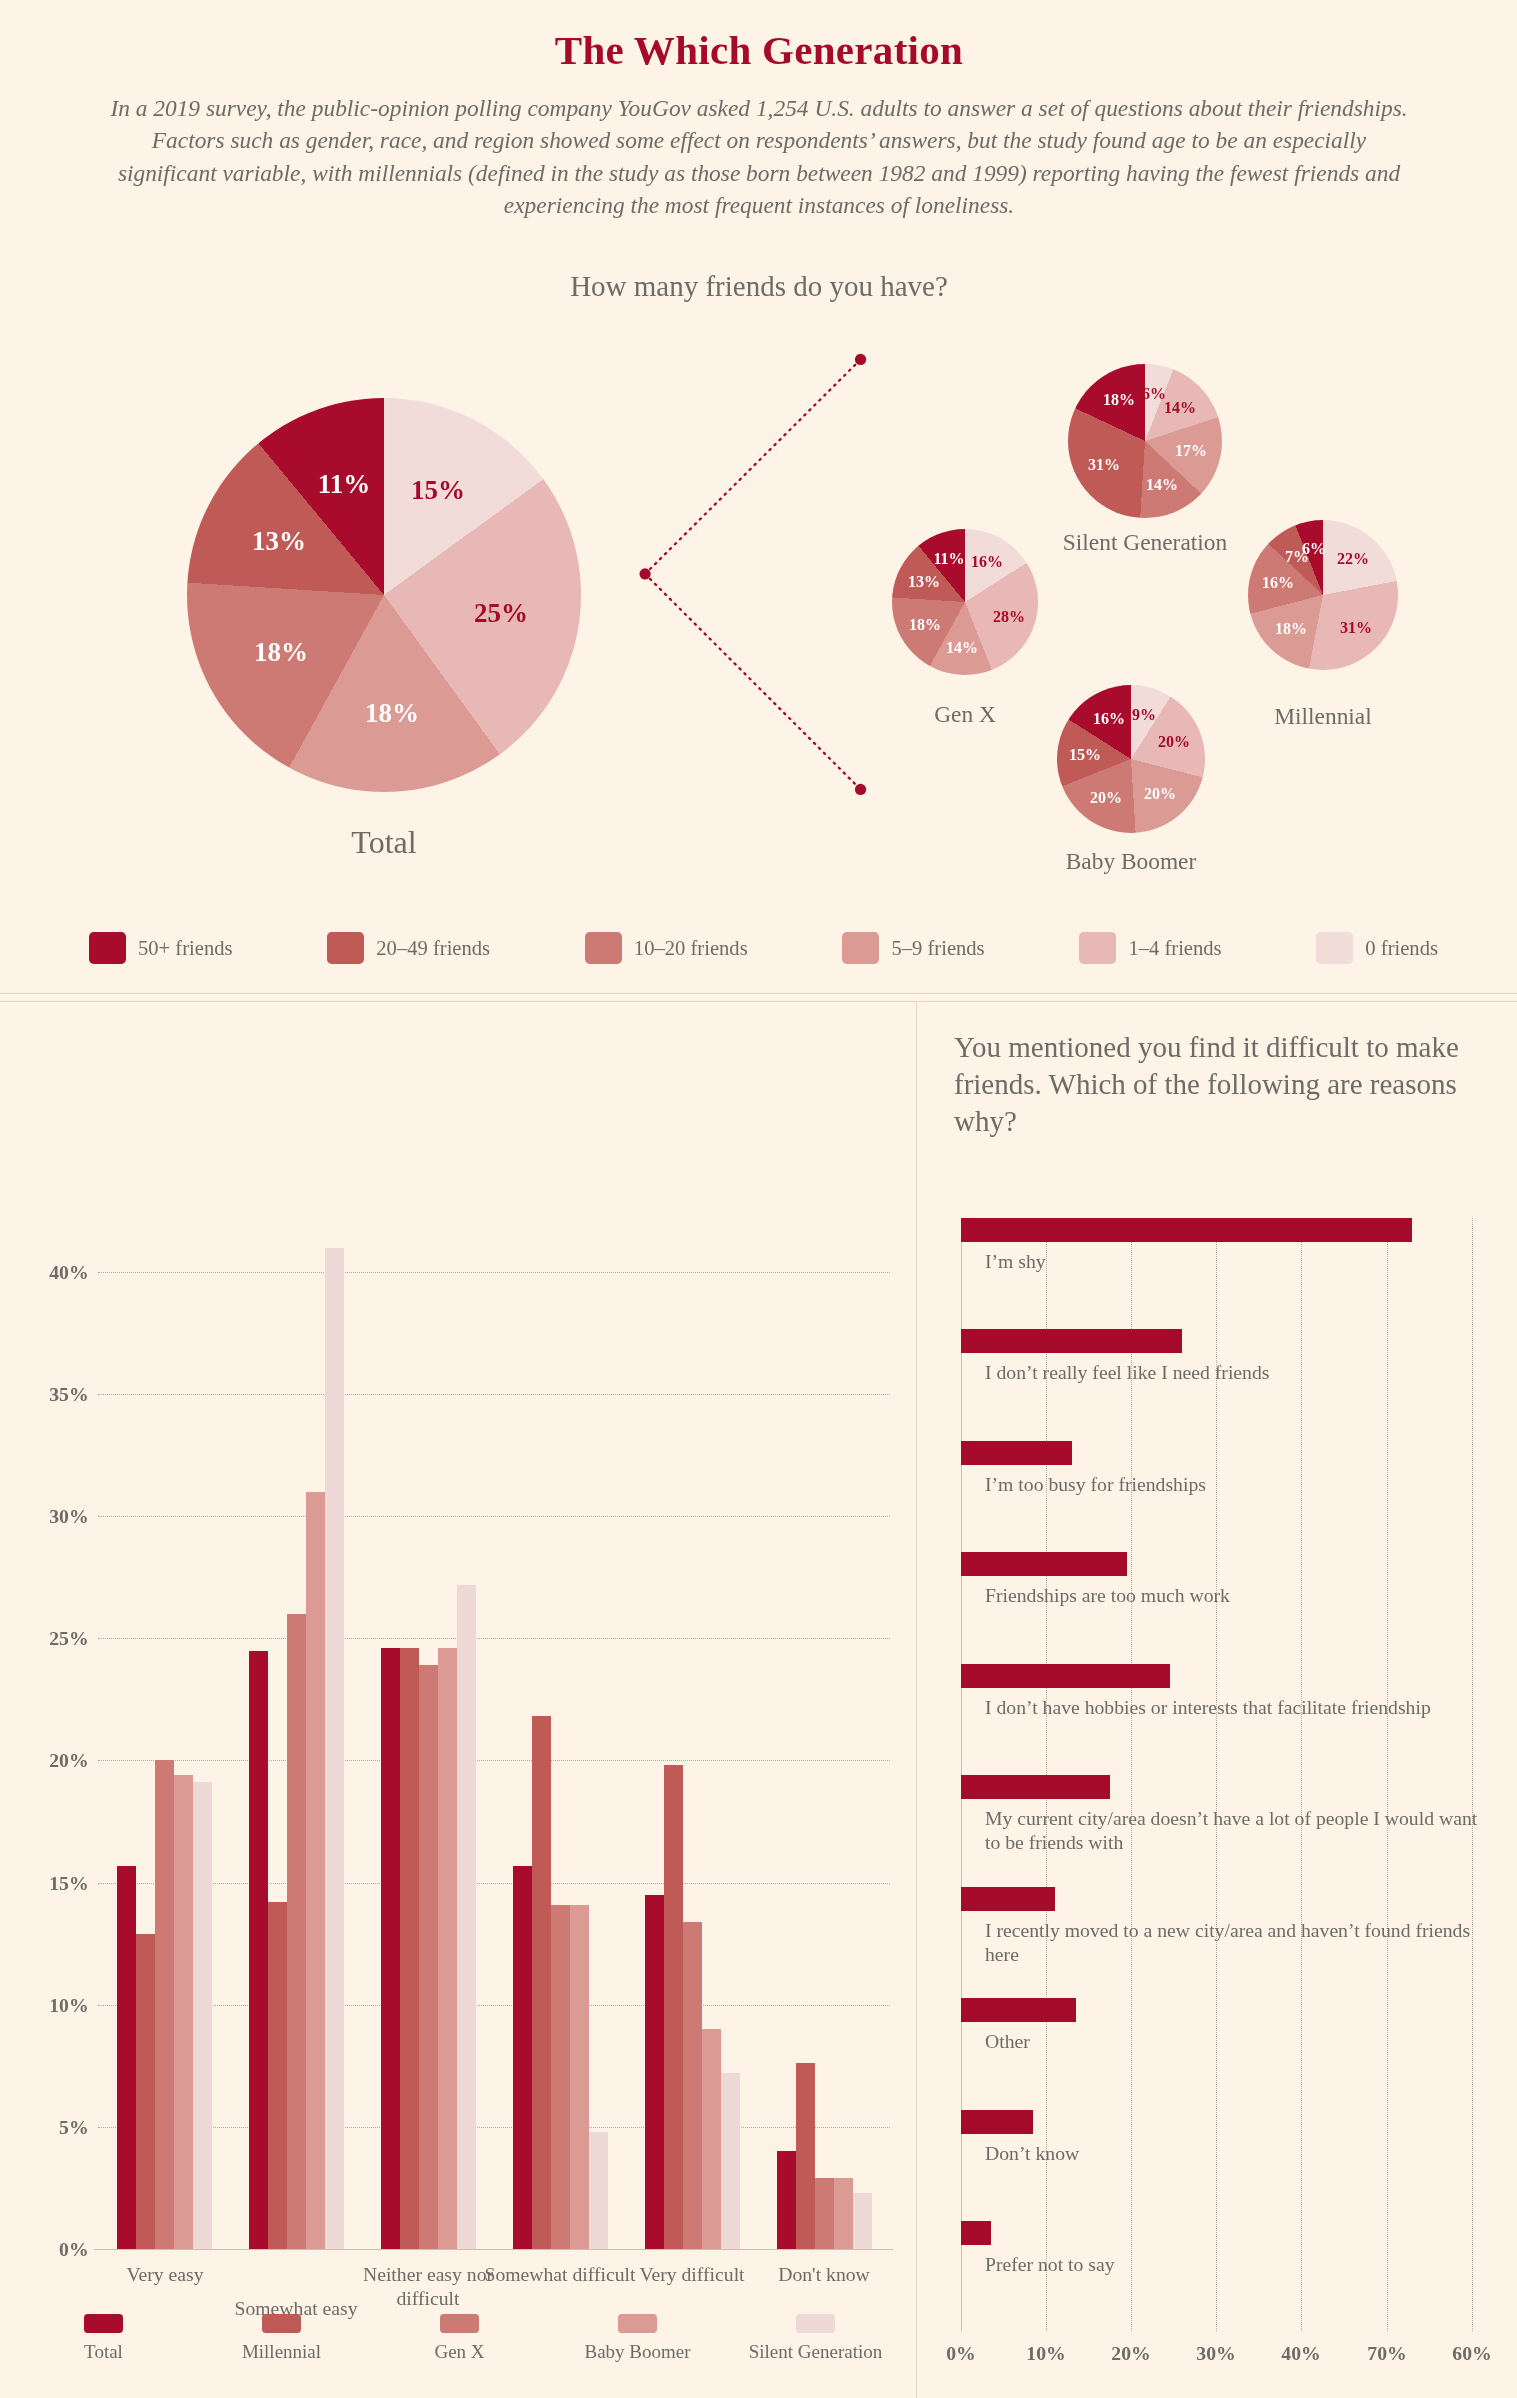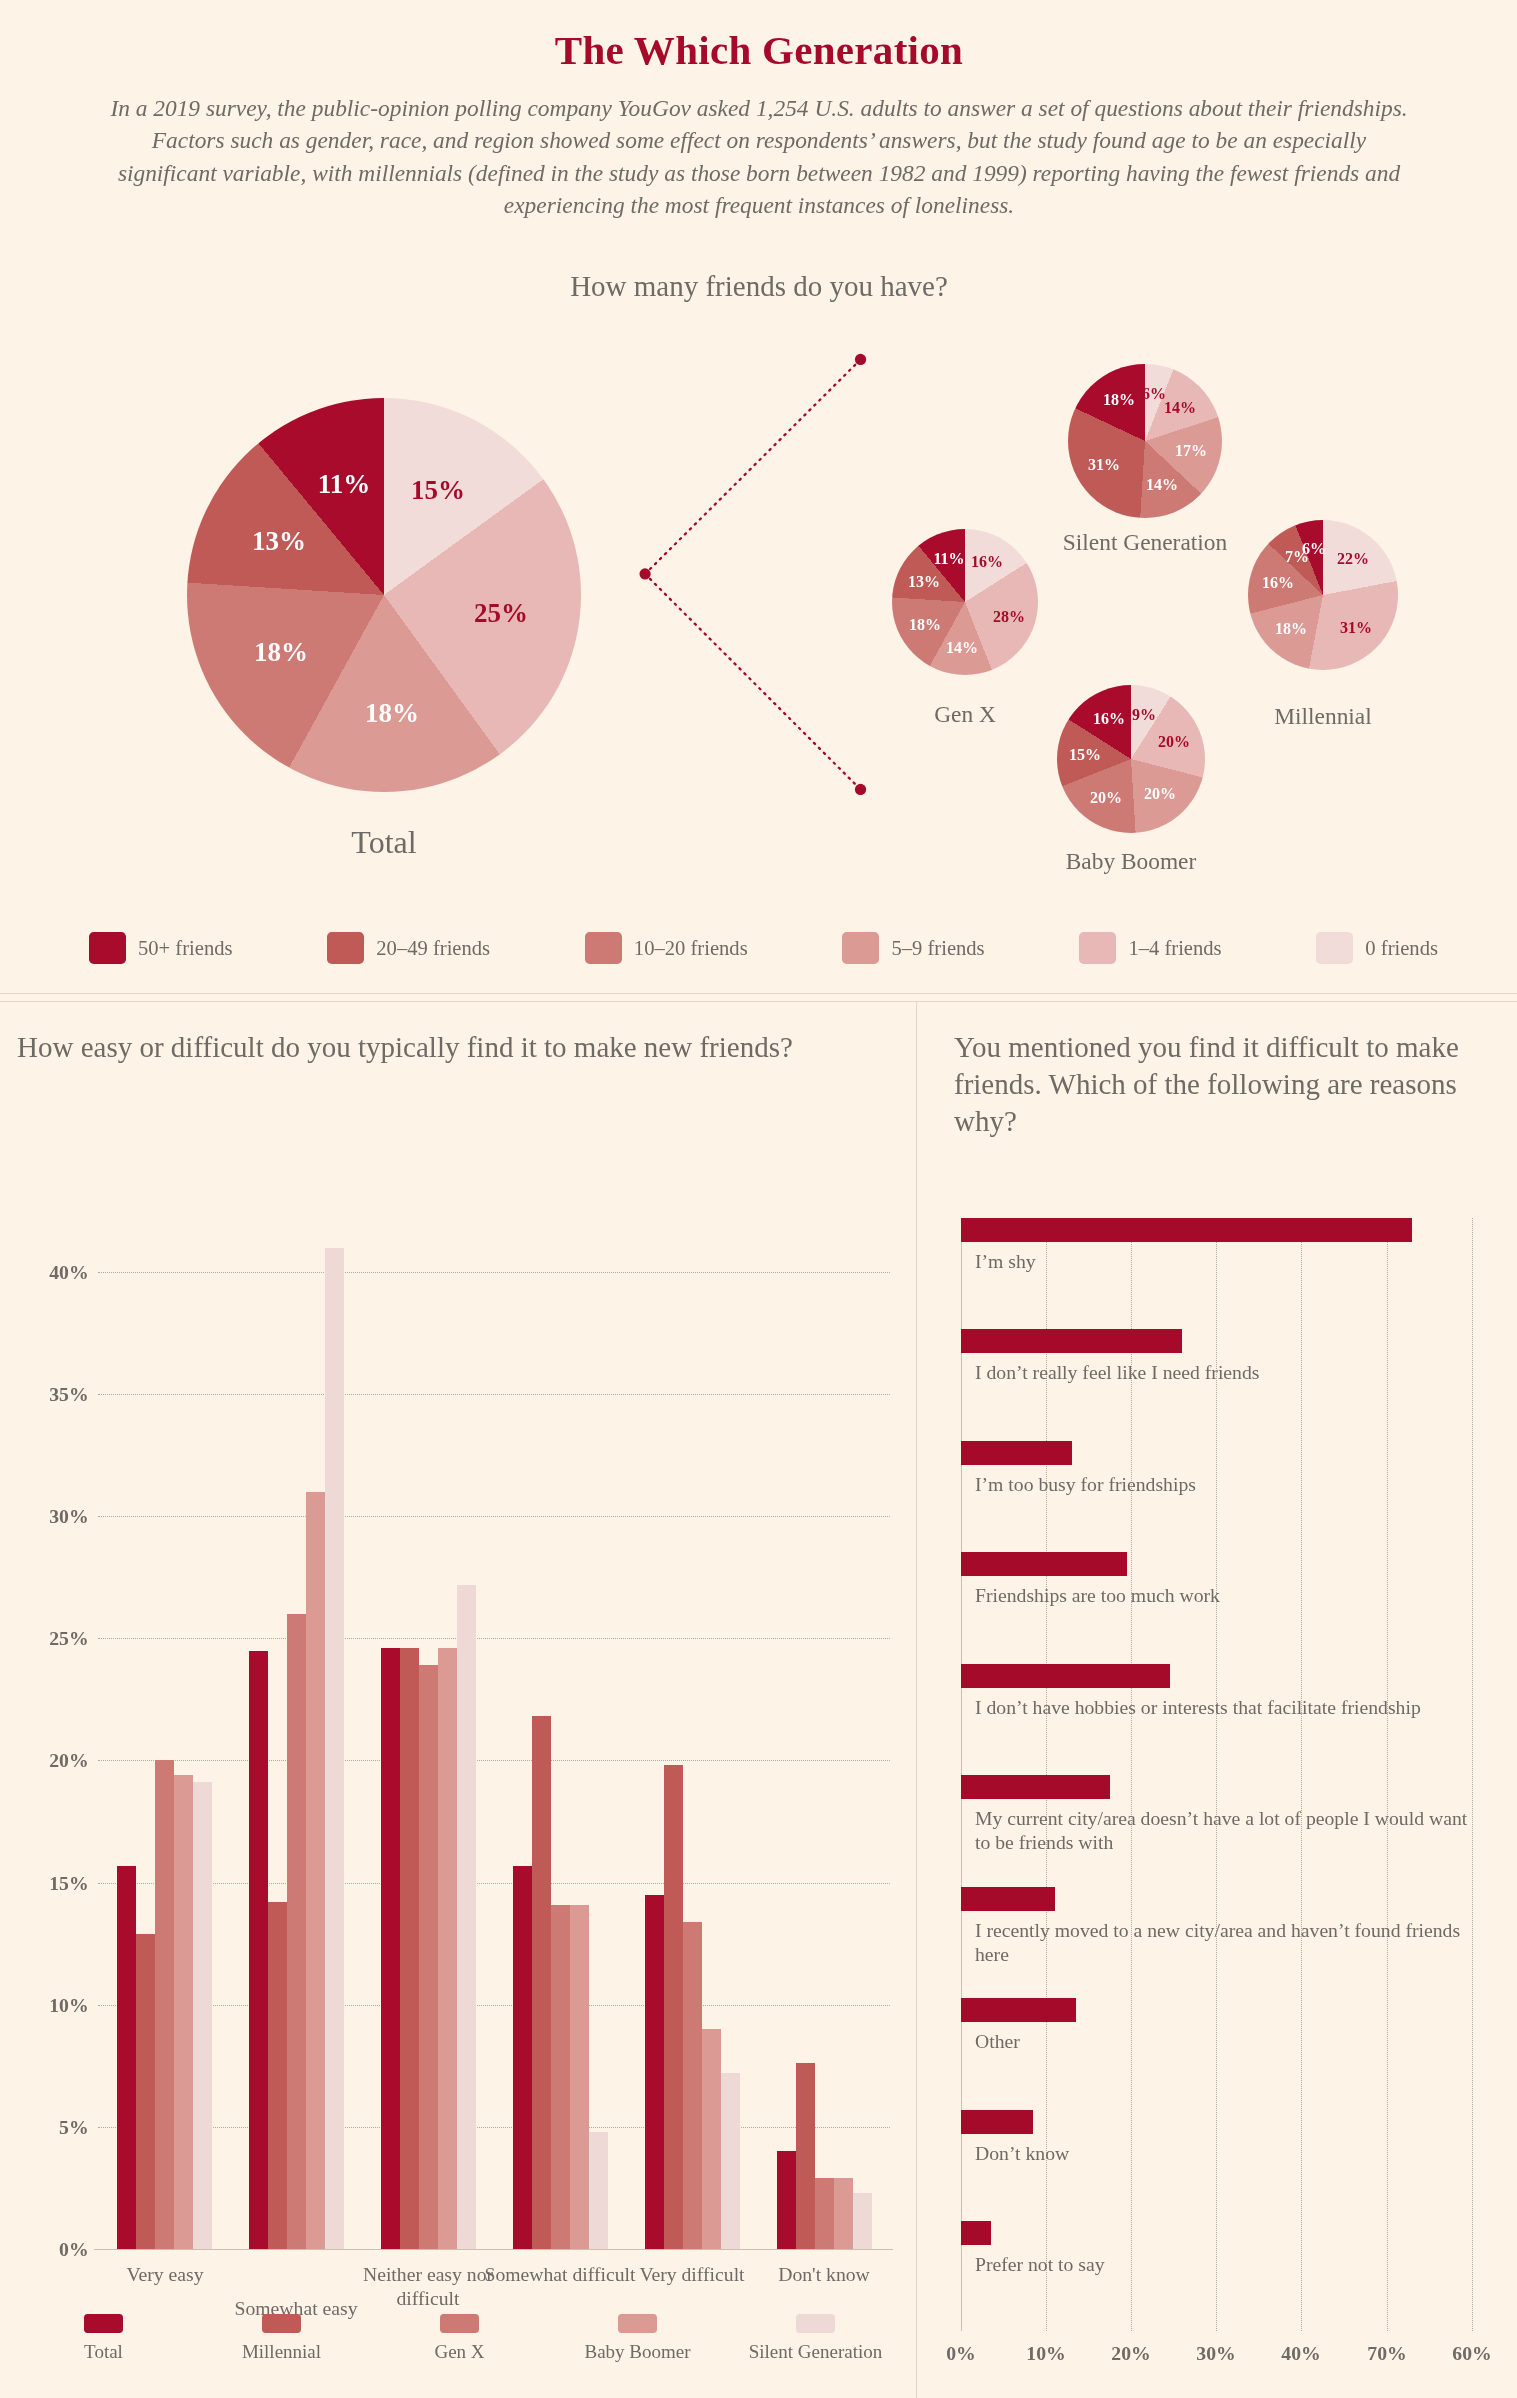--- a/index.html
+++ b/index.html
@@ -92,21 +92,21 @@
   .blg{display:flex;flex-direction:column;align-items:center;gap:8.4px;width:169px;}
   .blg-sw{width:39px;height:19px;border-radius:3.7px;}
   .blg-tx{font-size:19px;color:#6e6a66;}
 
   
   #hbars-plot{position:absolute;left:961px;top:1218px;width:511px;height:1113px;}
   .xgrid{position:absolute;top:0;height:1113px;width:0;border-left:0.9px dotted #b6a99c;}
   #haxis{position:absolute;left:0;top:0;width:0;height:1113px;border-left:1.9px solid #cdbfae;}
   .hbar{position:absolute;height:24px;background:#a60a2b;}
   .hlab{
-    position:absolute;left:14px;font-size:19.7px;color:#6e6a66;
+    position:absolute;left:24px;font-size:19.7px;color:#6e6a66;
     line-height:1.24;width:506px;
   }
   .xtick{
     position:absolute;top:1124px;transform:translateX(-50%);
     font-size:19.7px;color:#6e6a66;font-weight:700;
   }
 </style>
 </head>
 <body>
 
@@ -191,21 +191,20 @@
       <div class="leg-item">
         <span class="leg-sw" style="background:#f2dcd9"></span>
         <span class="leg-tx">0 friends</span>
       </div>
     </div>
 
   <hr class="rule" style="top:993px">
   <hr class="rule" style="top:1001px">
   <div id="vdivider"></div>
 
-  <div id="panel-left-title">How easy or difficult do you typically find it to make new friends?</div>
   <div id="panel-right-title">You mentioned you find it difficult to make friends. Which of the following are reasons why?</div>
 
   <div id="bars-plot">
       <div class="ygrid" style="top: 1026px;"></div>
       <div class="ytick" style="top: 1026px;">0%</div>
       <div class="ygrid" style="top: 904px;"></div>
       <div class="ytick" style="top: 904px;">5%</div>
       <div class="ygrid" style="top: 782px;"></div>
       <div class="ytick" style="top: 782px;">10%</div>
       <div class="ygrid" style="top: 660px;"></div>

